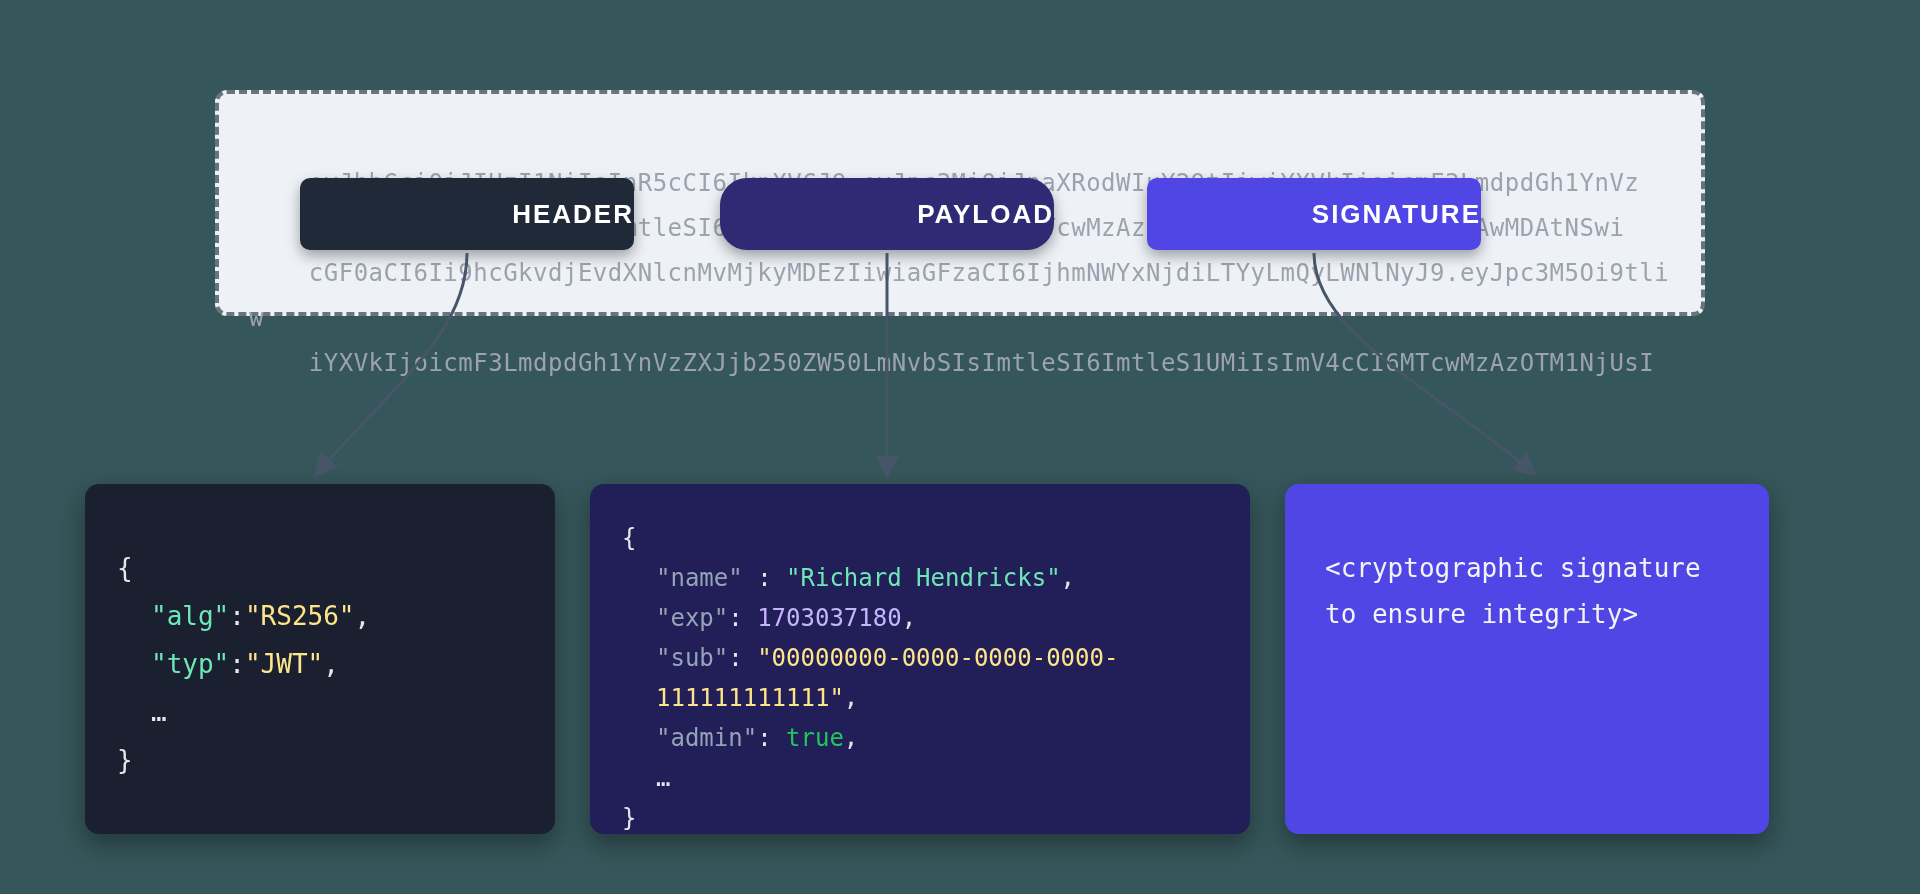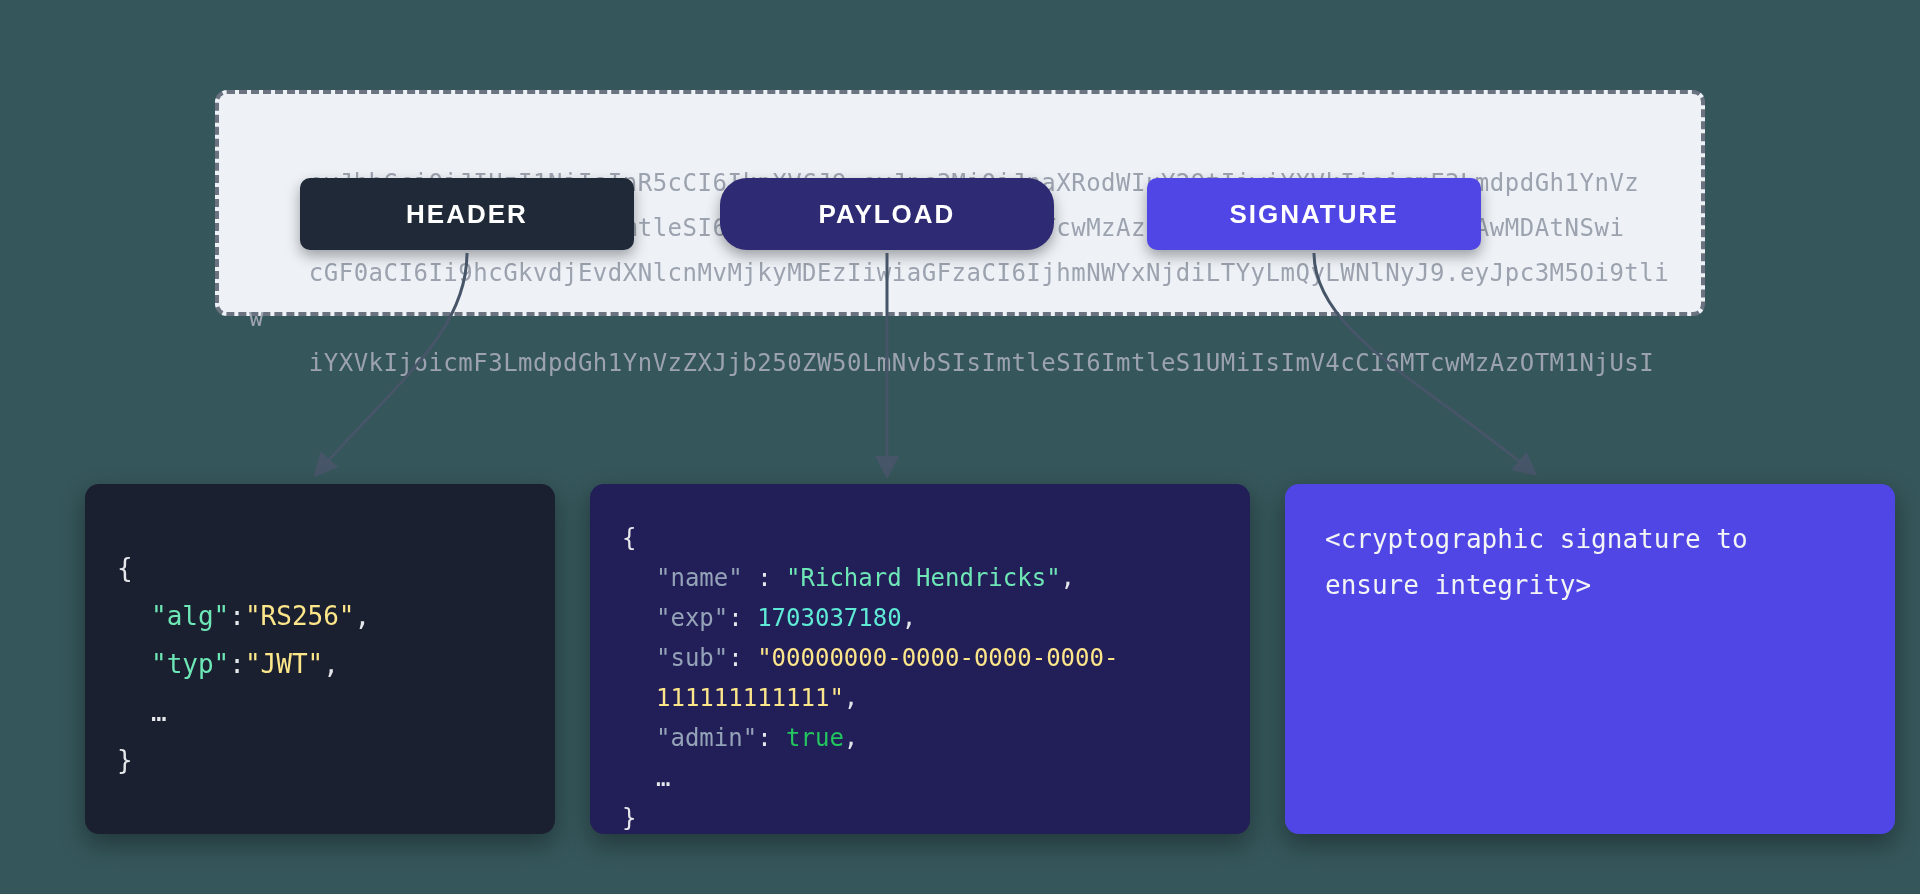--- a/index.html
+++ b/index.html
@@ -33,21 +33,21 @@
     white-space: pre-wrap;
   }
 
   
   .label {
     position: absolute;
     height: 72px;
     border-radius: 10px;
     display: flex;
     align-items: center;
-    justify-content: center;
+    justify-content: flex-end;
     font-weight: 800;
     font-size: 26px;
     letter-spacing: 2px;
     color: #fff;
     box-shadow: 0 6px 14px rgba(0,0,0,0.35);
   }
   .label-header   { left: 300px;  top: 178px; width: 334px; background: #1f2937; }
   .label-payload  { left: 720px;  top: 178px; width: 334px; background: #2e2a73; border-radius: 27px; }
   .label-signature{ left: 1147px; top: 178px; width: 334px; background: #4f46e5; }
 
@@ -66,28 +66,28 @@
     height: 350px;
     border-radius: 14px;
     box-shadow: 0 10px 24px rgba(0,0,0,0.35);
     font-family: ui-monospace, Menlo, Consolas, monospace;
     font-size: 24px;
     line-height: 40px;
     color: #e5e7eb;
   }
   .panel-header    { left: 85px;   width: 470px; background: #1b2030; padding: 60px 32px; line-height: 48px; font-size: 26px; }
   .panel-payload   { left: 590px;  width: 660px; background: #221e58; padding: 34px 32px; }
-  .panel-signature { left: 1285px; width: 610px; background: #4f46e5; padding: 32px 40px; font-size: 26px; line-height: 46px; }
+  .panel-signature { left: 1285px; width: 484px; background: #4f46e5; padding: 61px 40px; font-size: 26px; line-height: 46px; }
 
   
   .c-key-h   { color: #6ee7b7; } 
   .c-val-h   { color: #fde68a; } 
   .c-key-p   { color: #94a3b8; } 
   .c-str     { color: #6ee7b7; } 
-  .c-num     { color: #5eead4; } 
+  .c-num     { color: #c4b5fd; } 
   .c-sub     { color: #fde68a; } 
   .c-bool    { color: #22c55e; } 
   .c-plain   { color: #e5e7eb; }
   .indent1 { padding-left: 34px; display:block; }
   .indent2 { padding-left: 34px; display:block; }
   .brace   { color:#e5e7eb; }
 
   
   .panel-signature { color:#f3f4f6; }
 </style>

